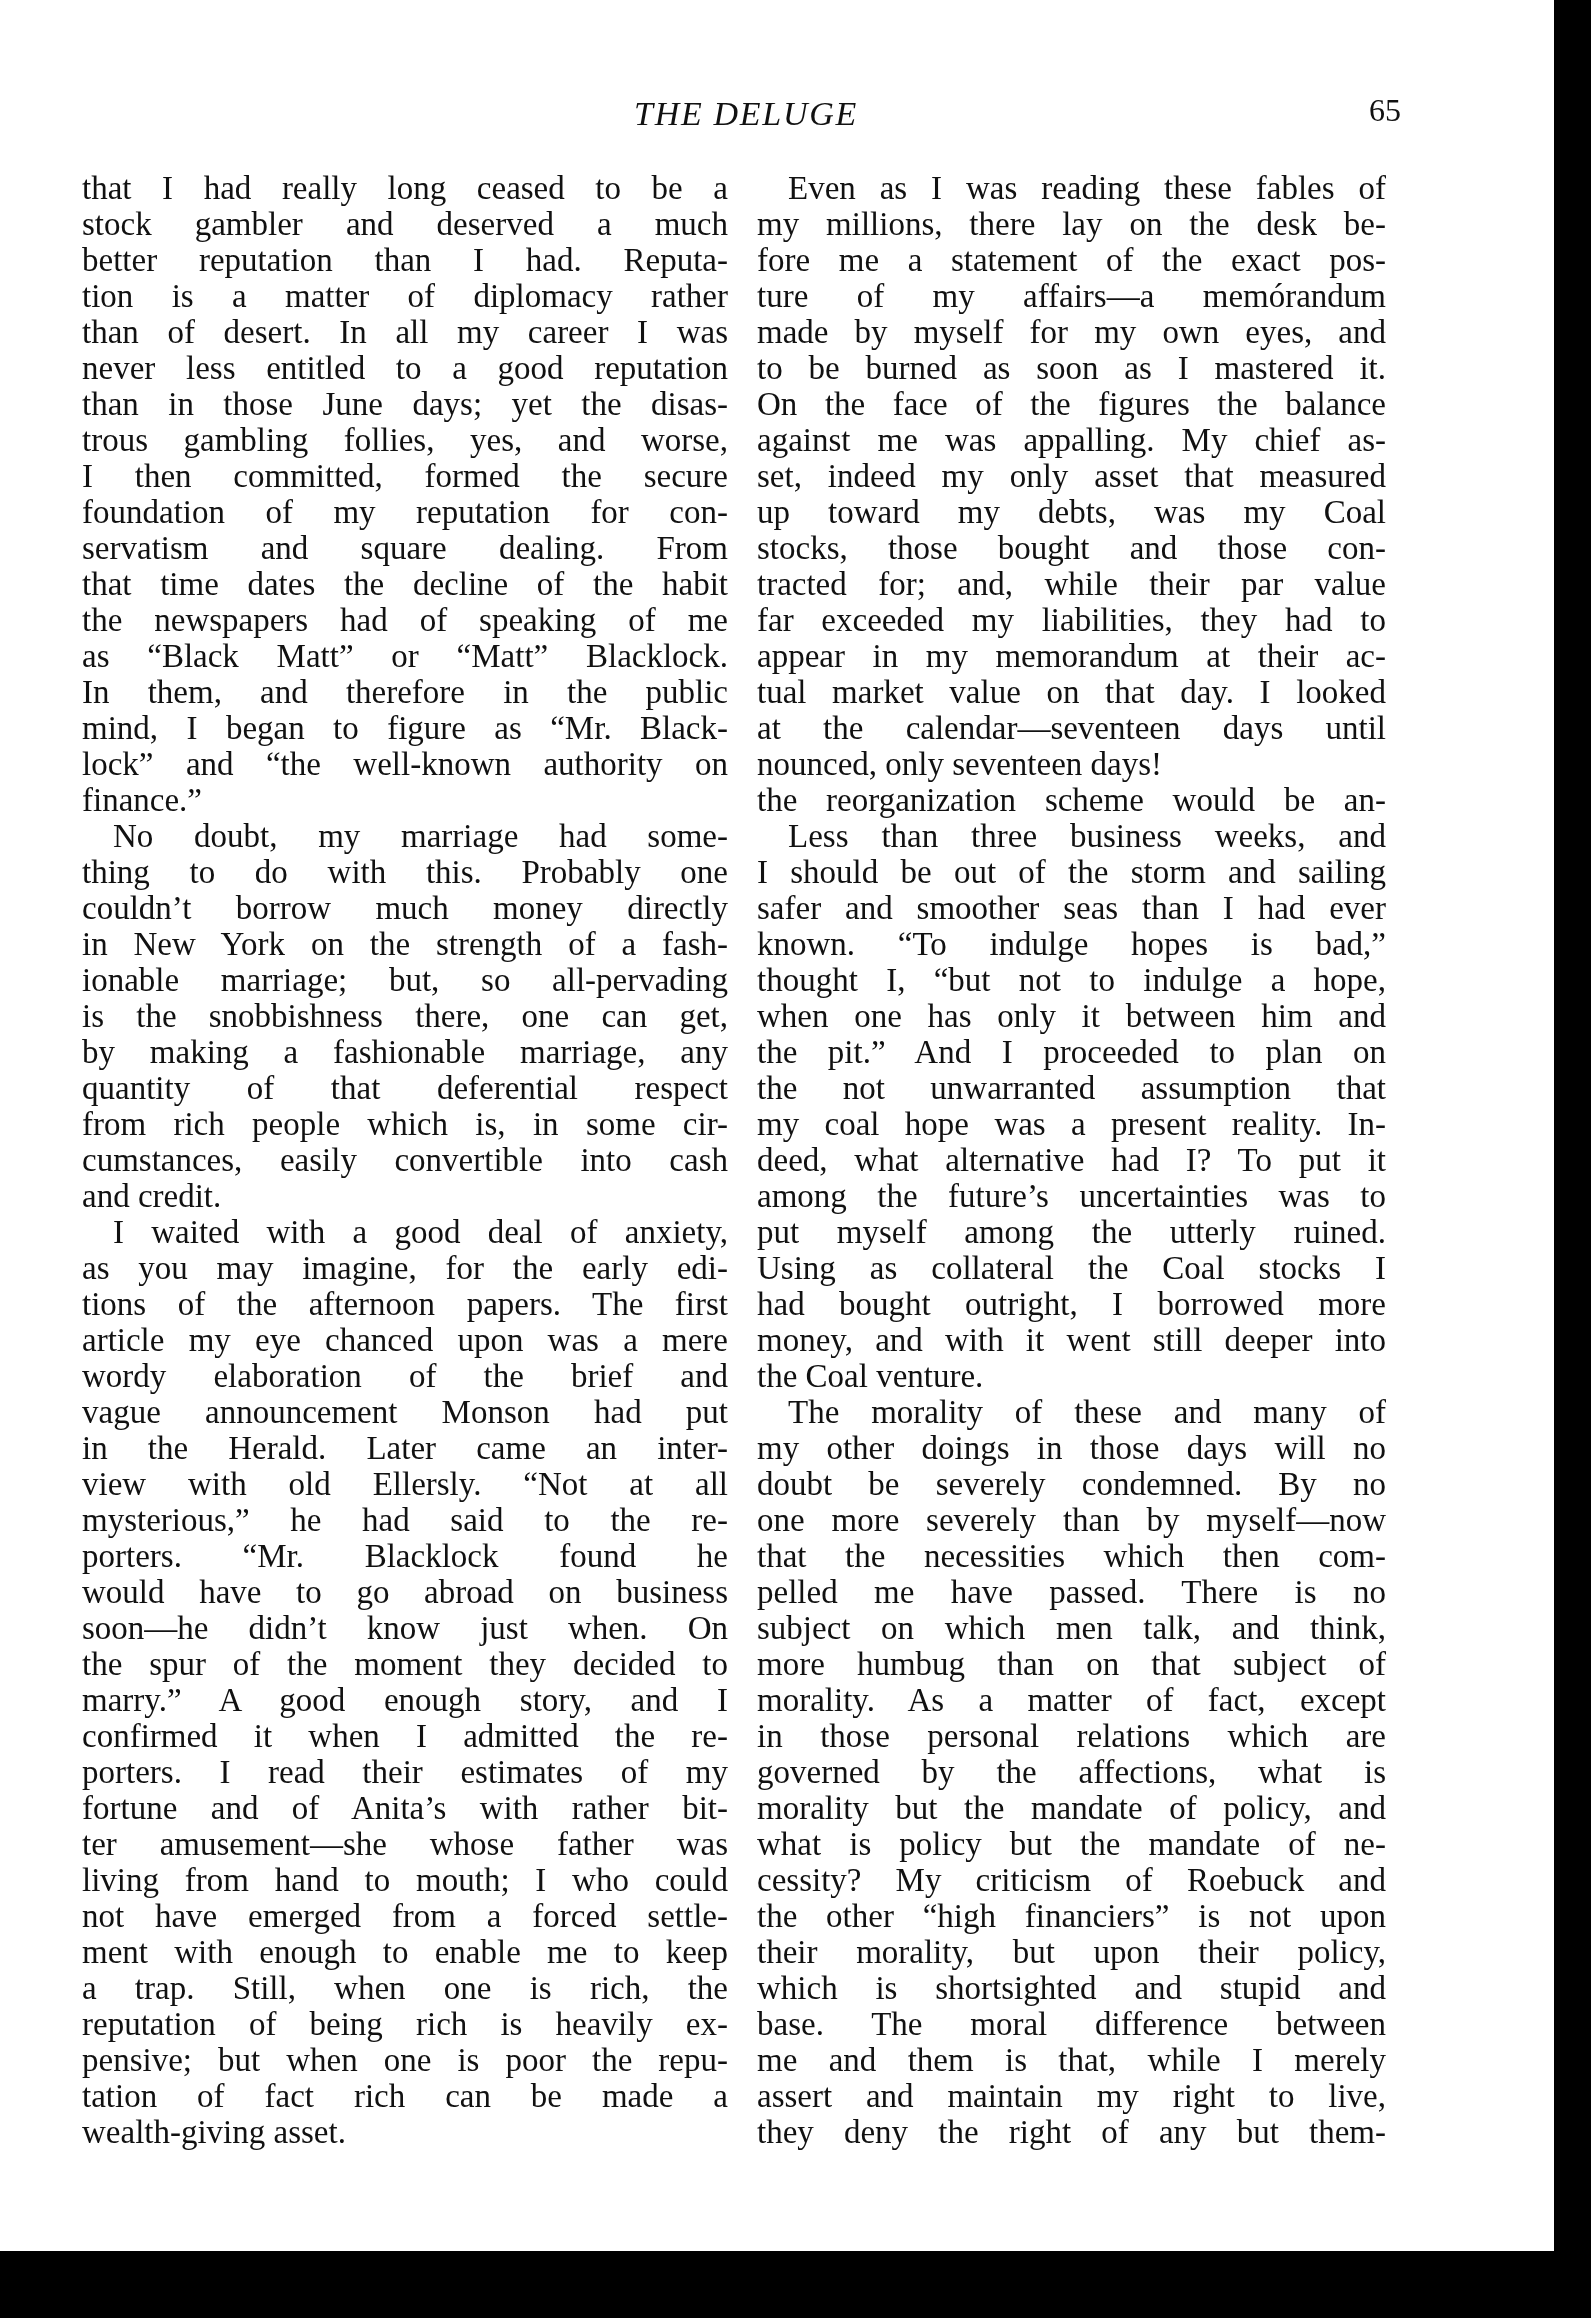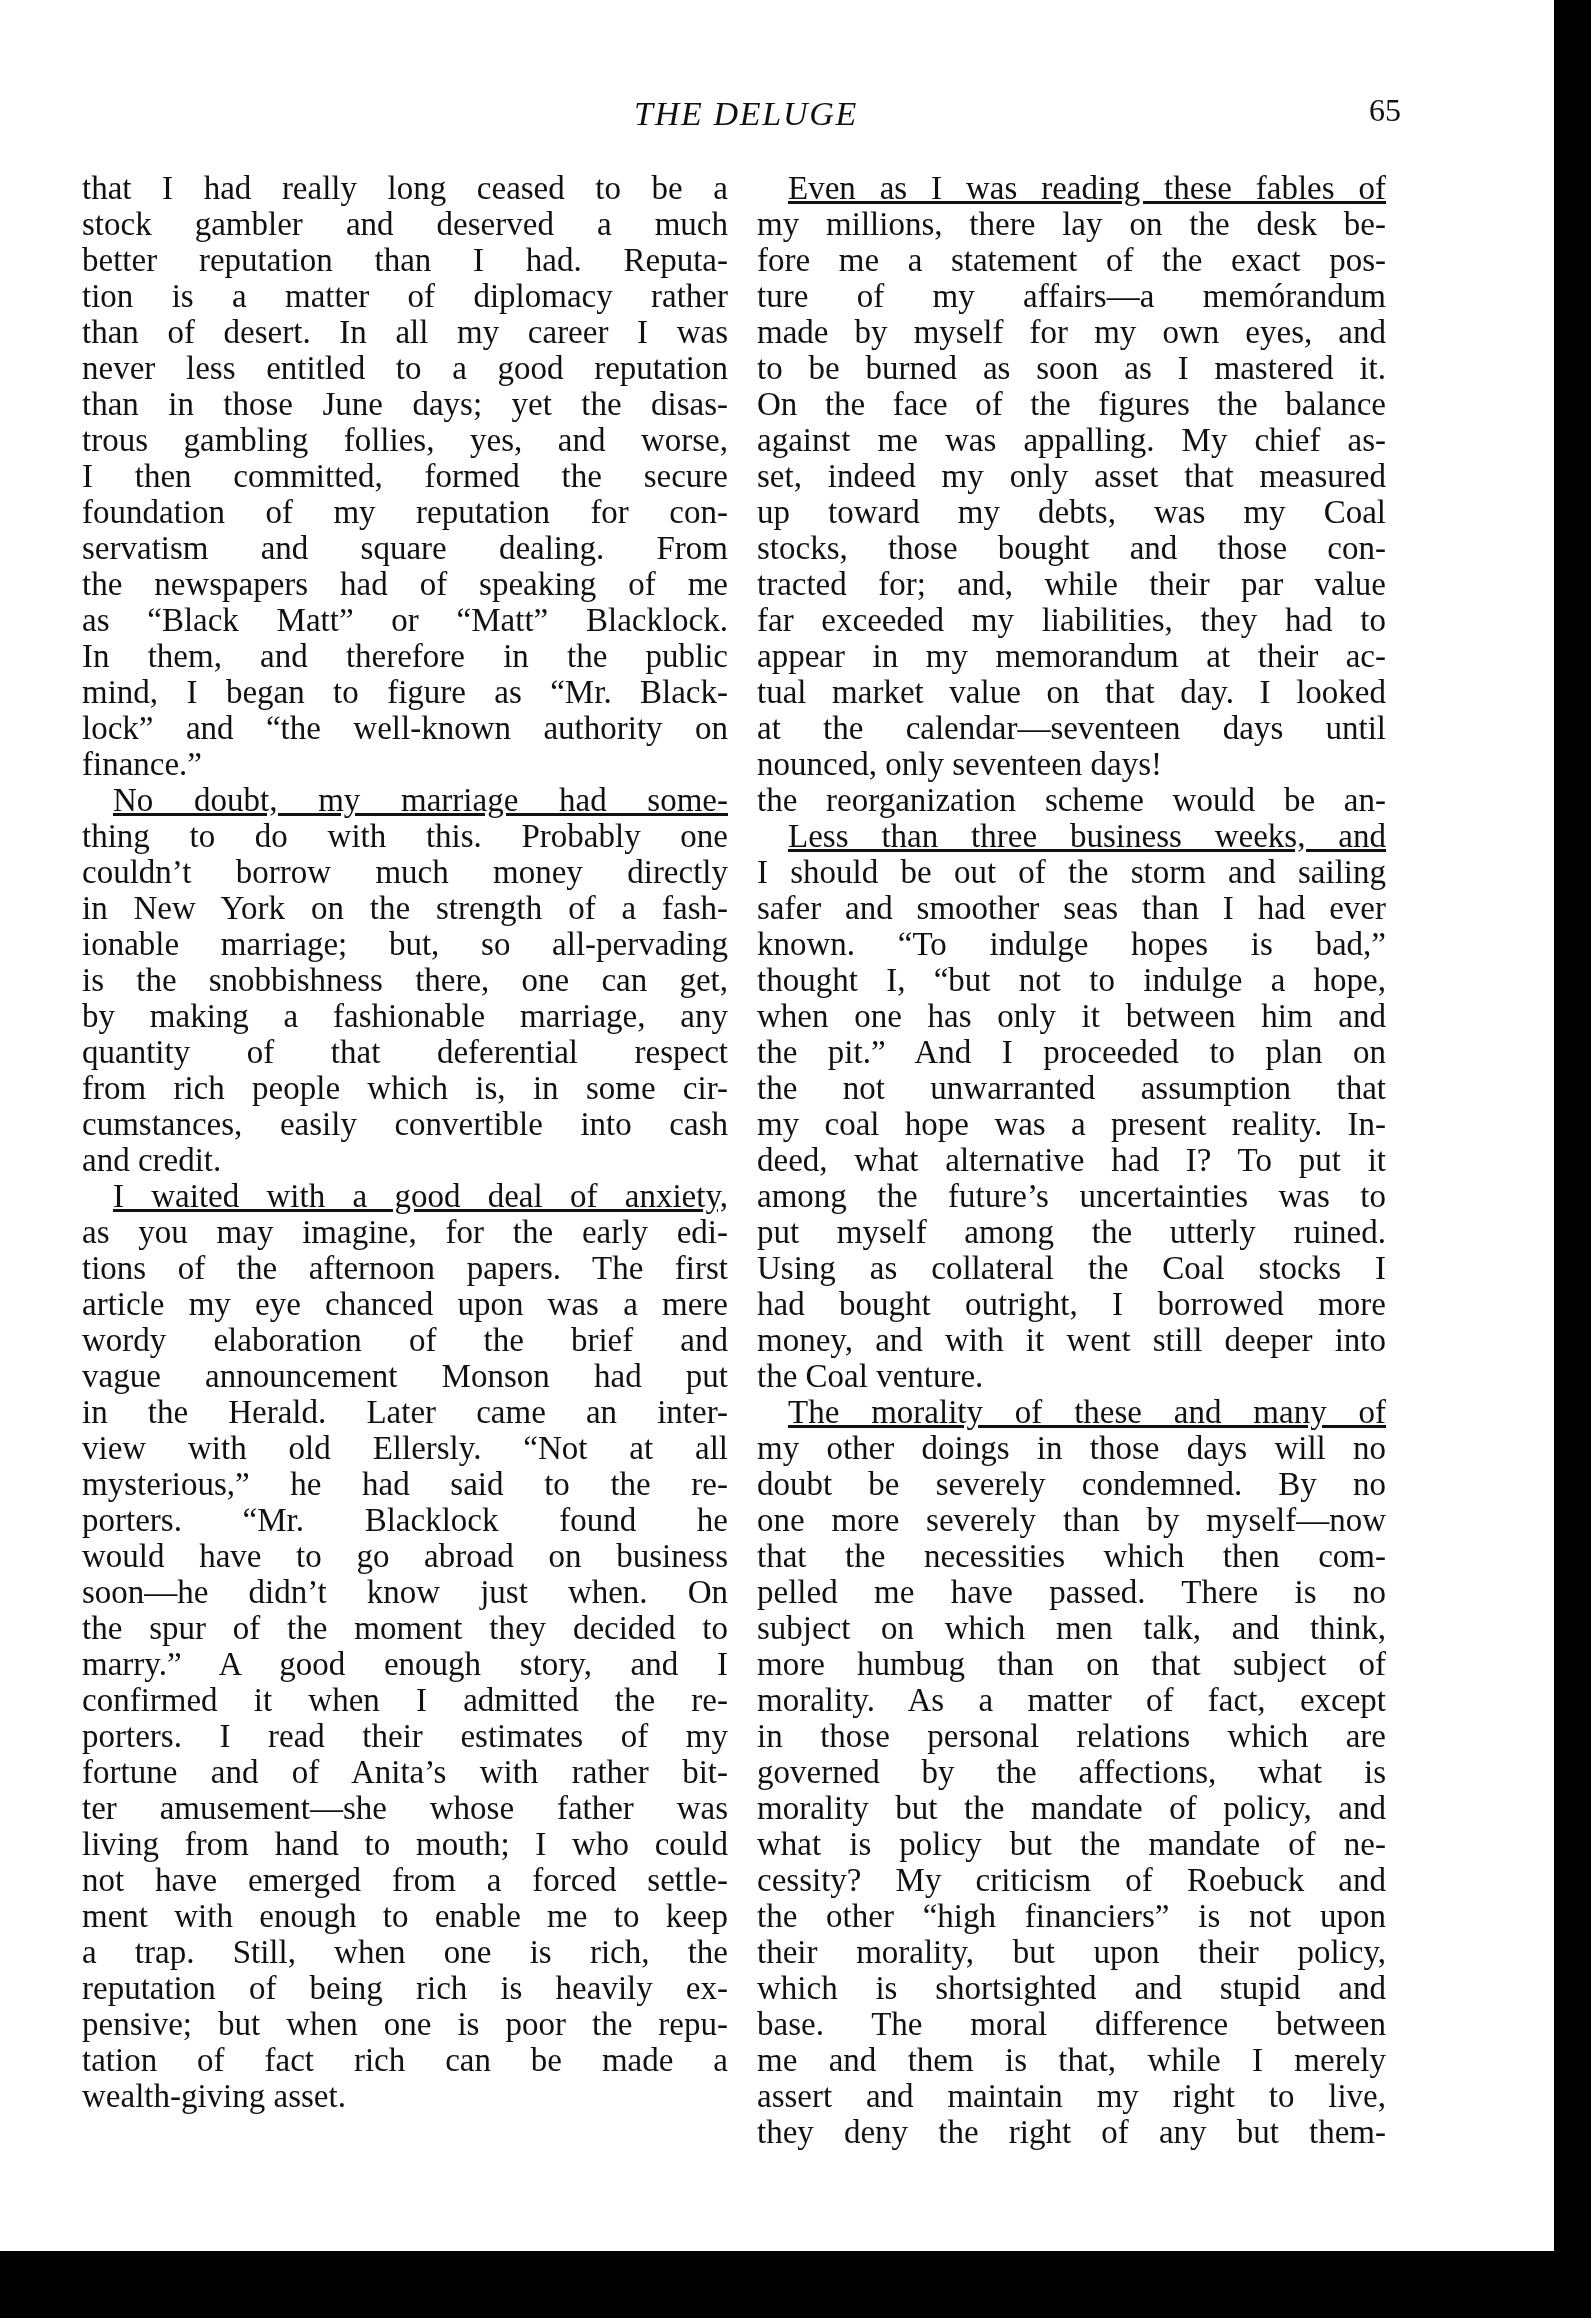--- a/index.html
+++ b/index.html
@@ -8,40 +8,41 @@
   .edge-right { position:absolute; right:0; top:0; width:38px; height:2319px; background:#000; }
   .edge-bottom { position:absolute; left:0; bottom:0; width:1592px; height:68px; background:#000; }
   .header-title { position:absolute; top:95px; left:0; width:1492px; text-align:center;
         font-style:italic; font-size:34px; letter-spacing:1.7px; }
   .page-num { position:absolute; top:92px; left:1369px; font-size:32px;text-align:right; }
   .col { position:absolute; top:170px; font-size:33px; line-height:36px; }
   .col-left { left:82px; width:646px; }
   .col-right { left:757px; width:629px; }
   .line { display:block; text-align:justify; text-align-last:justify; white-space:nowrap; height:36px; }
   .line.last { text-align-last:left; }
-  .line.indent { padding-left:31px;text-decoration:underline; }
+  .line.indent { padding-left:31px; }
 </style>
 </head>
 <body>
 
 <div class="page">
   <div class="header-title">THE DELUGE</div>
   <div class="page-num">65</div>
   <div class="col col-left" id="col-left">
       <span class="line">that I had really long ceased to be a</span>
       <span class="line">stock gambler and deserved a much</span>
       <span class="line">better reputation than I had. Reputa-</span>
       <span class="line">tion is a matter of diplomacy rather</span>
       <span class="line">than of desert. In all my career I was</span>
       <span class="line">never less entitled to a good reputation</span>
       <span class="line">than in those June days; yet the disas-</span>
       <span class="line">trous gambling follies, yes, and worse,</span>
       <span class="line">I then committed, formed the secure</span>
       <span class="line">foundation of my reputation for con-</span>
       <span class="line">servatism and square dealing. From</span>
+      <span class="line">that time dates the decline of the habit</span>
       <span class="line">the newspapers had of speaking of me</span>
       <span class="line">as “Black Matt” or “Matt” Blacklock.</span>
       <span class="line">In them, and therefore in the public</span>
       <span class="line">mind, I began to figure as “Mr. Black-</span>
       <span class="line">lock” and “the well-known authority on</span>
       <span class="line last">finance.”</span>
       <span class="line indent">No doubt, my marriage had some-</span>
       <span class="line">thing to do with this. Probably one</span>
       <span class="line">couldn’t borrow much money directly</span>
       <span class="line">in New York on the strength of a fash-</span>

